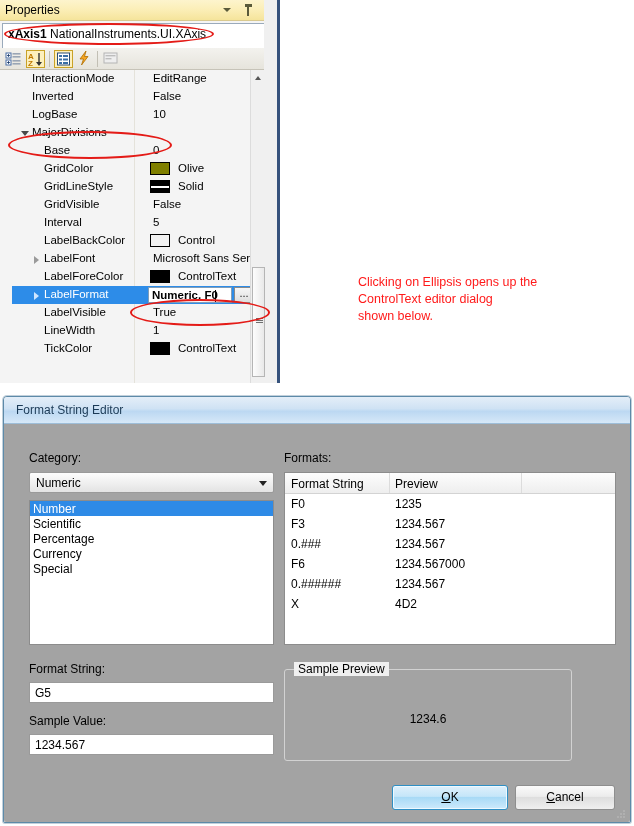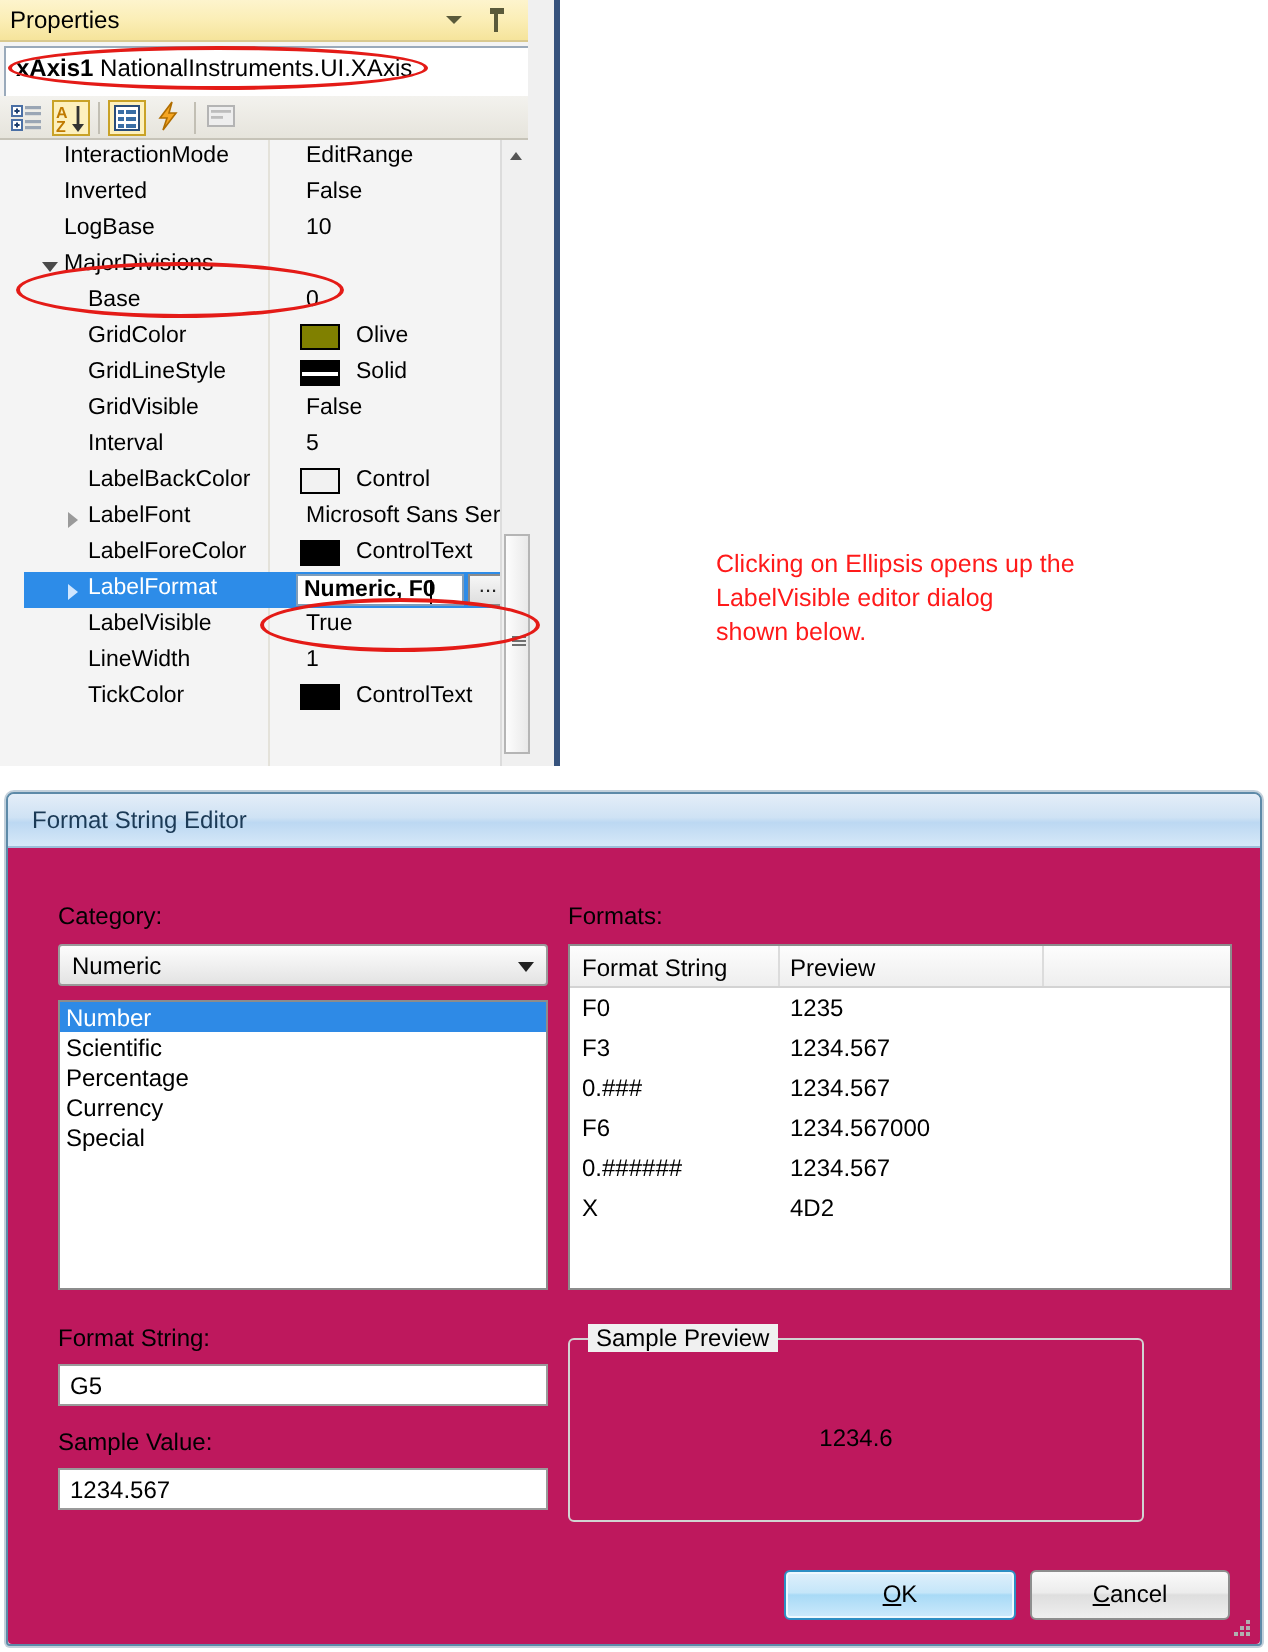--- a/index.html
+++ b/index.html
@@ -118,21 +118,21 @@
     box-shadow:0 0 0 1px rgba(120,150,175,.45);
   }
   .dlg-title{
     position:absolute;left:0;top:0;width:100%;height:27px;
     background:linear-gradient(to bottom,#e4eef8 0%,#cfe2f4 45%,#bcd8f2 55%,#d6e8f8 100%);
     border-bottom:1px solid #9dbdd8;
     border-radius:3px 3px 0 0;
     box-sizing:border-box;
   }
   .dlg-title-text{position:absolute;left:12px;top:6px;font-size:12px;color:#1b3a56;}
-  .dlg-body{position:absolute;left:0;top:27px;width:100%;bottom:0;background:#be185d;border-radius:0 0 2px 2px;}
+  .dlg-body{position:absolute;left:0;top:27px;width:100%;bottom:0;background:#a3a3a3;border-radius:0 0 2px 2px;}
 
   .flabel{position:absolute;font-size:12px;color:#000;}
   .combo{
     position:absolute;height:21px;background:linear-gradient(to bottom,#fdfdfd,#e3e3e3);
     border:1px solid #9a9a9a;box-sizing:border-box;border-radius:2px;
   }
   .combo .ct{position:absolute;left:6px;top:3px;font-size:12px;}
   .combo .cbtn{position:absolute;right:1px;top:1px;width:19px;height:17px;}
   .combo .cbtn i{position:absolute;left:6px;top:7px;width:0;height:0;
     border-left:4px solid transparent;border-right:4px solid transparent;border-top:5px solid #222;}
@@ -354,21 +354,21 @@
       </div>
   </div>
 </div>
 
 <div class="ellipse" style="left:4px;top:23px;width:210px;height:22px;"></div>
 <div class="ellipse" style="left:8px;top:131px;width:164px;height:28px;"></div>
 <div class="ellipse" style="left:130px;top:299px;width:140px;height:27px;"></div>
 
 <div class="note">
   <div>Clicking on Ellipsis opens up the</div>
-  <div>LabelVisible editor dialog</div>
+  <div>ControlText editor dialog</div>
   <div>shown below.</div>
 </div>
 
 <div id="dialog">
   <div class="dlg-title">
     <span class="dlg-title-text">Format String Editor</span>
   </div>
 
   <div class="dlg-body">
 

